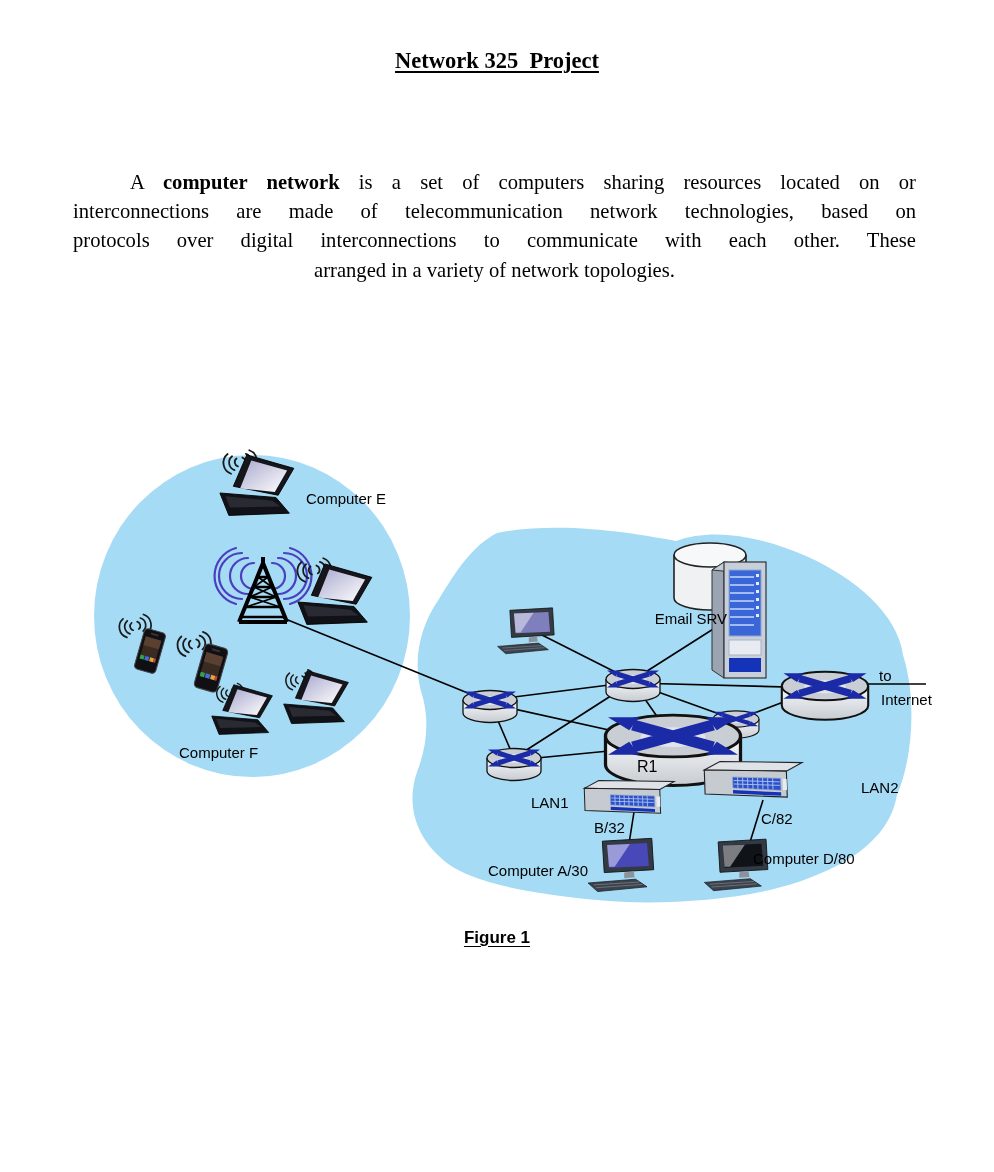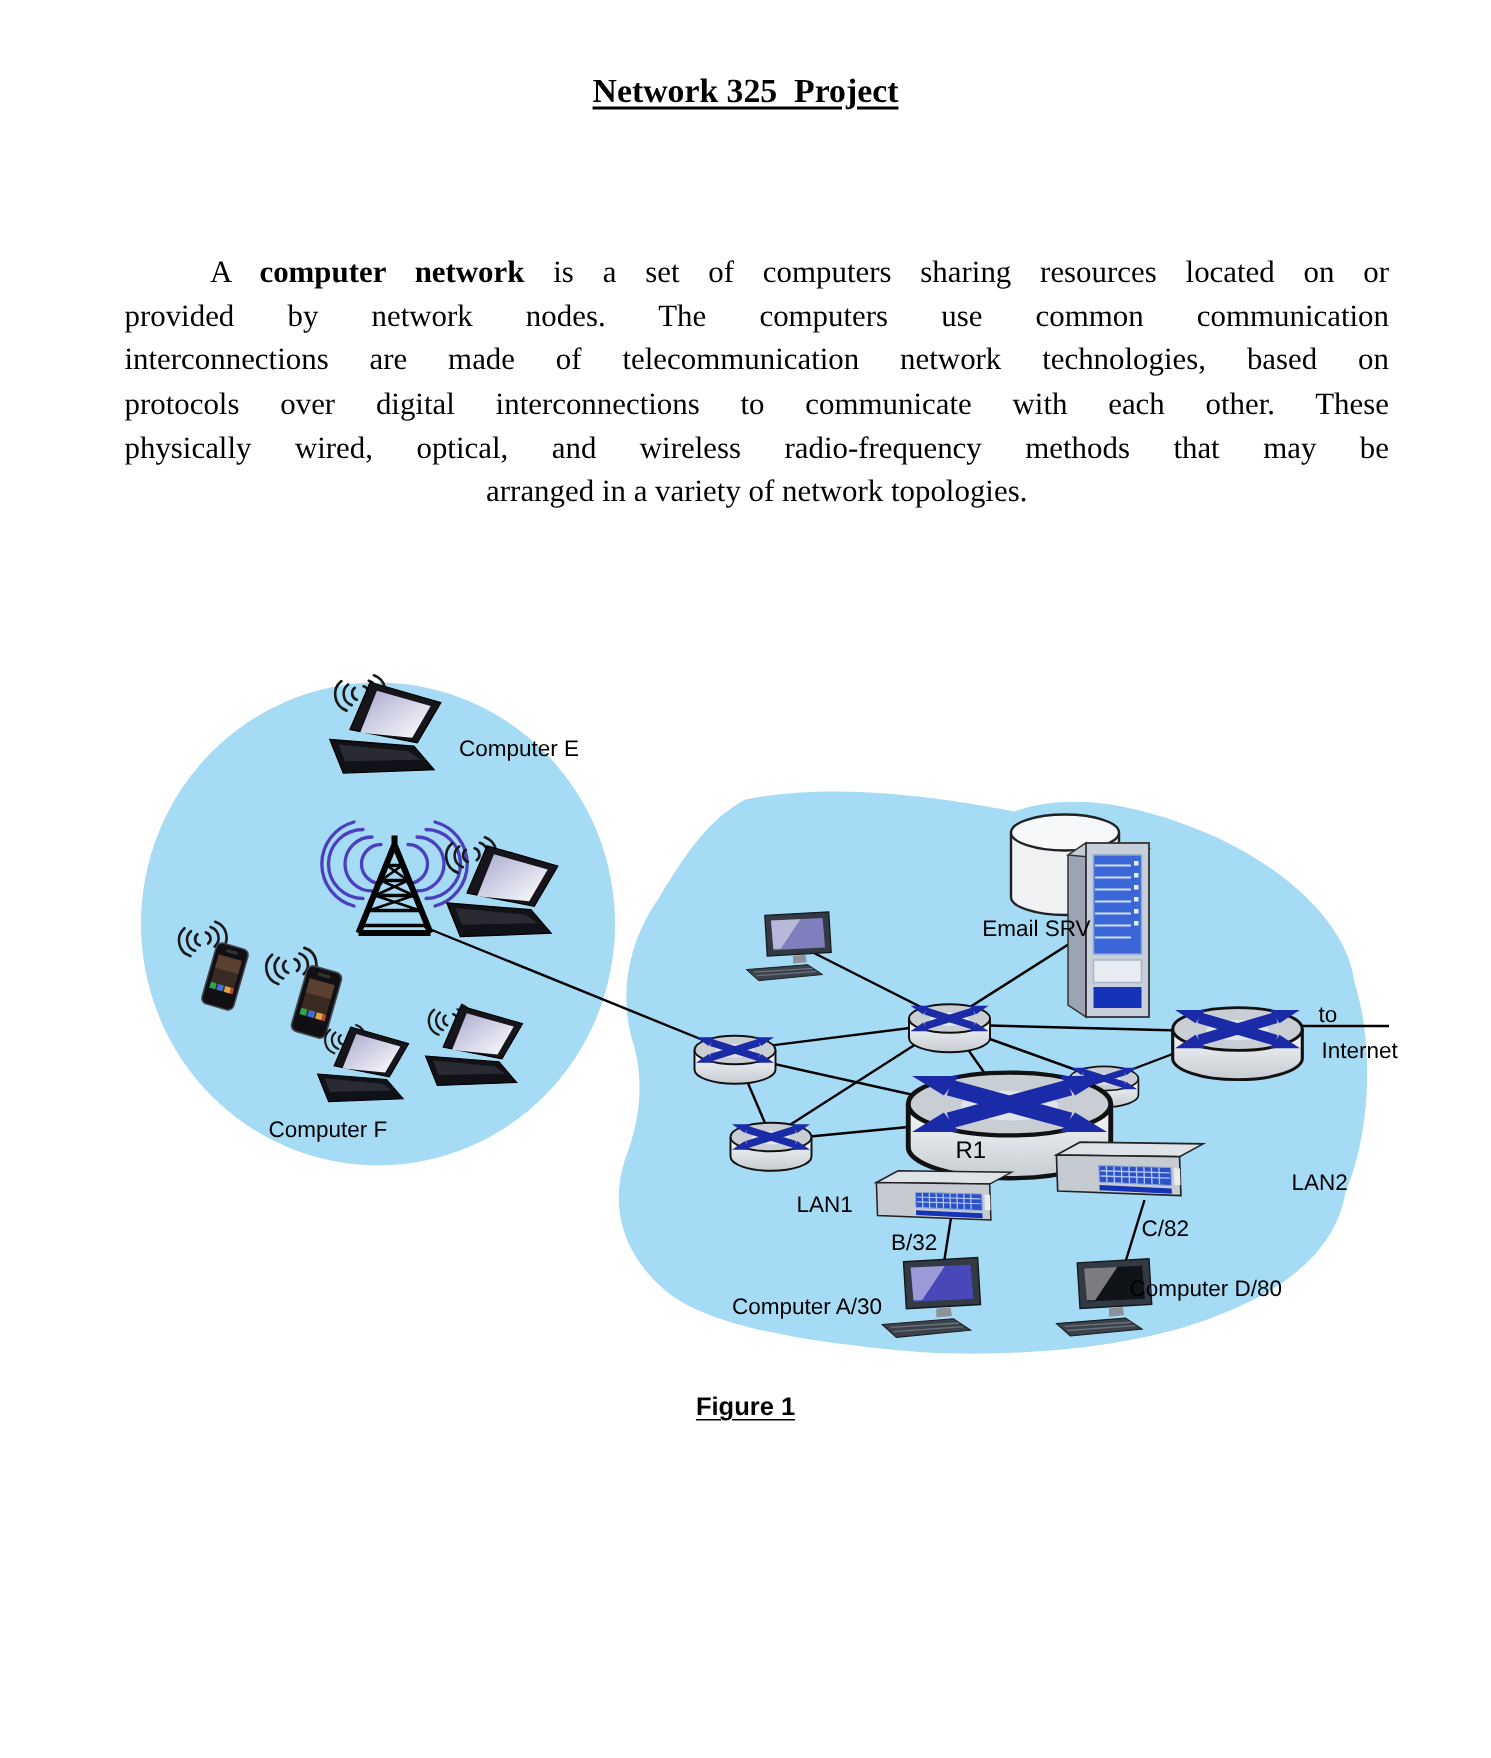--- a/index.html
+++ b/index.html
@@ -1,45 +1,43 @@
 <!DOCTYPE html>
 <html><head>
 <meta charset="utf-8">
 <style>
   html,body{margin:0;padding:0;background:#fff;}
   .page{position:relative;width:994px;height:1172px;background:#ffffff;overflow:hidden;
         font-family:"Liberation Serif", serif;color:#000;}
   .doc-title{position:absolute;top:48px;left:0;width:994px;box-sizing:border-box;
              text-align:center;font-size:22.5px;font-weight:bold;white-space:pre;}
   .doc-title span{text-decoration:underline;text-underline-offset:3px;}
-  .intro{position:absolute;top:168px;left:83px;width:843px;font-size:20.6px;line-height:29.2px;font-family:Liberation Serif, serif;}
+  .intro{position:absolute;top:168px;left:73px;width:843px;font-size:20.6px;line-height:29.2px;font-family:Liberation Serif, serif;}
   .jline{text-align:justify;text-align-last:justify;}
   .jline-last{text-align:center;}
   .indent{text-indent:57px;}
   .fig-caption{position:absolute;top:928px;left:0;width:994px;text-align:center;
                font-family:"Liberation Sans", sans-serif;font-size:17px;font-weight:bold;}
   .fig-caption span{text-decoration:underline;text-underline-offset:3px;margin-top:26px;}
   svg.diagram{position:absolute;top:430px;left:0;}
   .dlabel{font-family:"Liberation Sans", sans-serif;font-size:15px;fill:#000;}
   .rlabel{font-family:"Liberation Sans", sans-serif;font-size:16px;fill:#000;}
   .link{stroke:#000;stroke-width:1.6;}
 </style>
 </head>
 <body>
 
 <div class="page">
 
   <div class="doc-title"><span>Network 325  Project</span></div>
 
   <div class="intro">
     <div class="jline indent"><span>A </span><b>computer network</b><span> is a set of computers sharing resources located on or</span></div>
-    <div class="jline">provided by network nodes. The computers use common communication</div>
     <div class="jline">interconnections are made of telecommunication network technologies, based on</div>
     <div class="jline">protocols over digital interconnections to communicate with each other. These</div>
-    <div class="jline">physically wired, optical, and wireless radio-frequency methods that may be</div>
     <div class="jline-last">arranged in a variety of network topologies.</div>
   </div>
 
   <svg class="diagram" width="994" height="545" viewBox="0 430 994 545">
     <defs>
       <linearGradient id="lcdGrad" x1="0" y1="0" x2="1" y2="1">
         <stop offset="0" stop-color="#A9A9CF"></stop>
           <stop offset="1" stop-color="#FFFFFF"></stop>
       </linearGradient>
       <linearGradient id="cylGrad" x1="0" y1="0" x2="0" y2="1">

